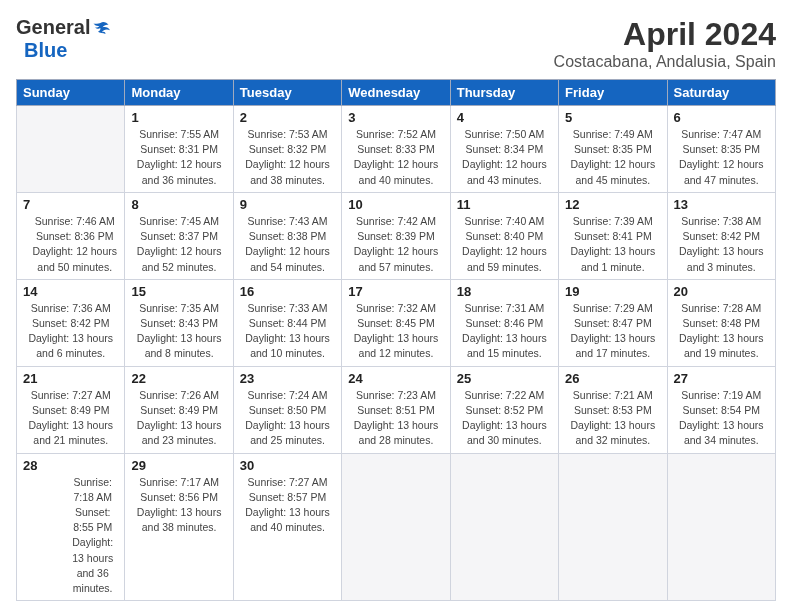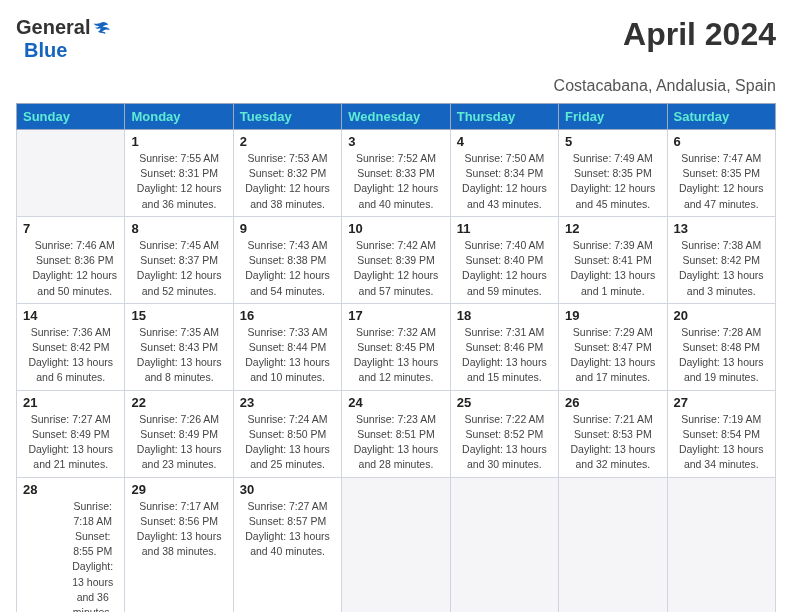--- a/index.html
+++ b/index.html
@@ -46,30 +46,29 @@
       text-align: right;
     }
     .month-title {
       font-size: 32px;
       font-weight: bold;
       color: #333;
     }
     .subtitle {
       font-size: 16px;
       color: #555;
-      margin-top: 24px;
     }
     .calendar-table {
       width: 100%;
       border-collapse: collapse;
       table-layout: fixed;
     }
     .calendar-table th {
       background-color: #1565c0;
-      color: #5eead4;
+      color: #ffffff;
       text-align: left;
       padding: 5px 6px;
       font-size: 13px;
       border: 1px solid #a0aabe;
     }
     .calendar-table td {
       vertical-align: top;
       padding: 4px 6px;
       border: 1px solid #d0d4de;
       font-size: 10.5px;

